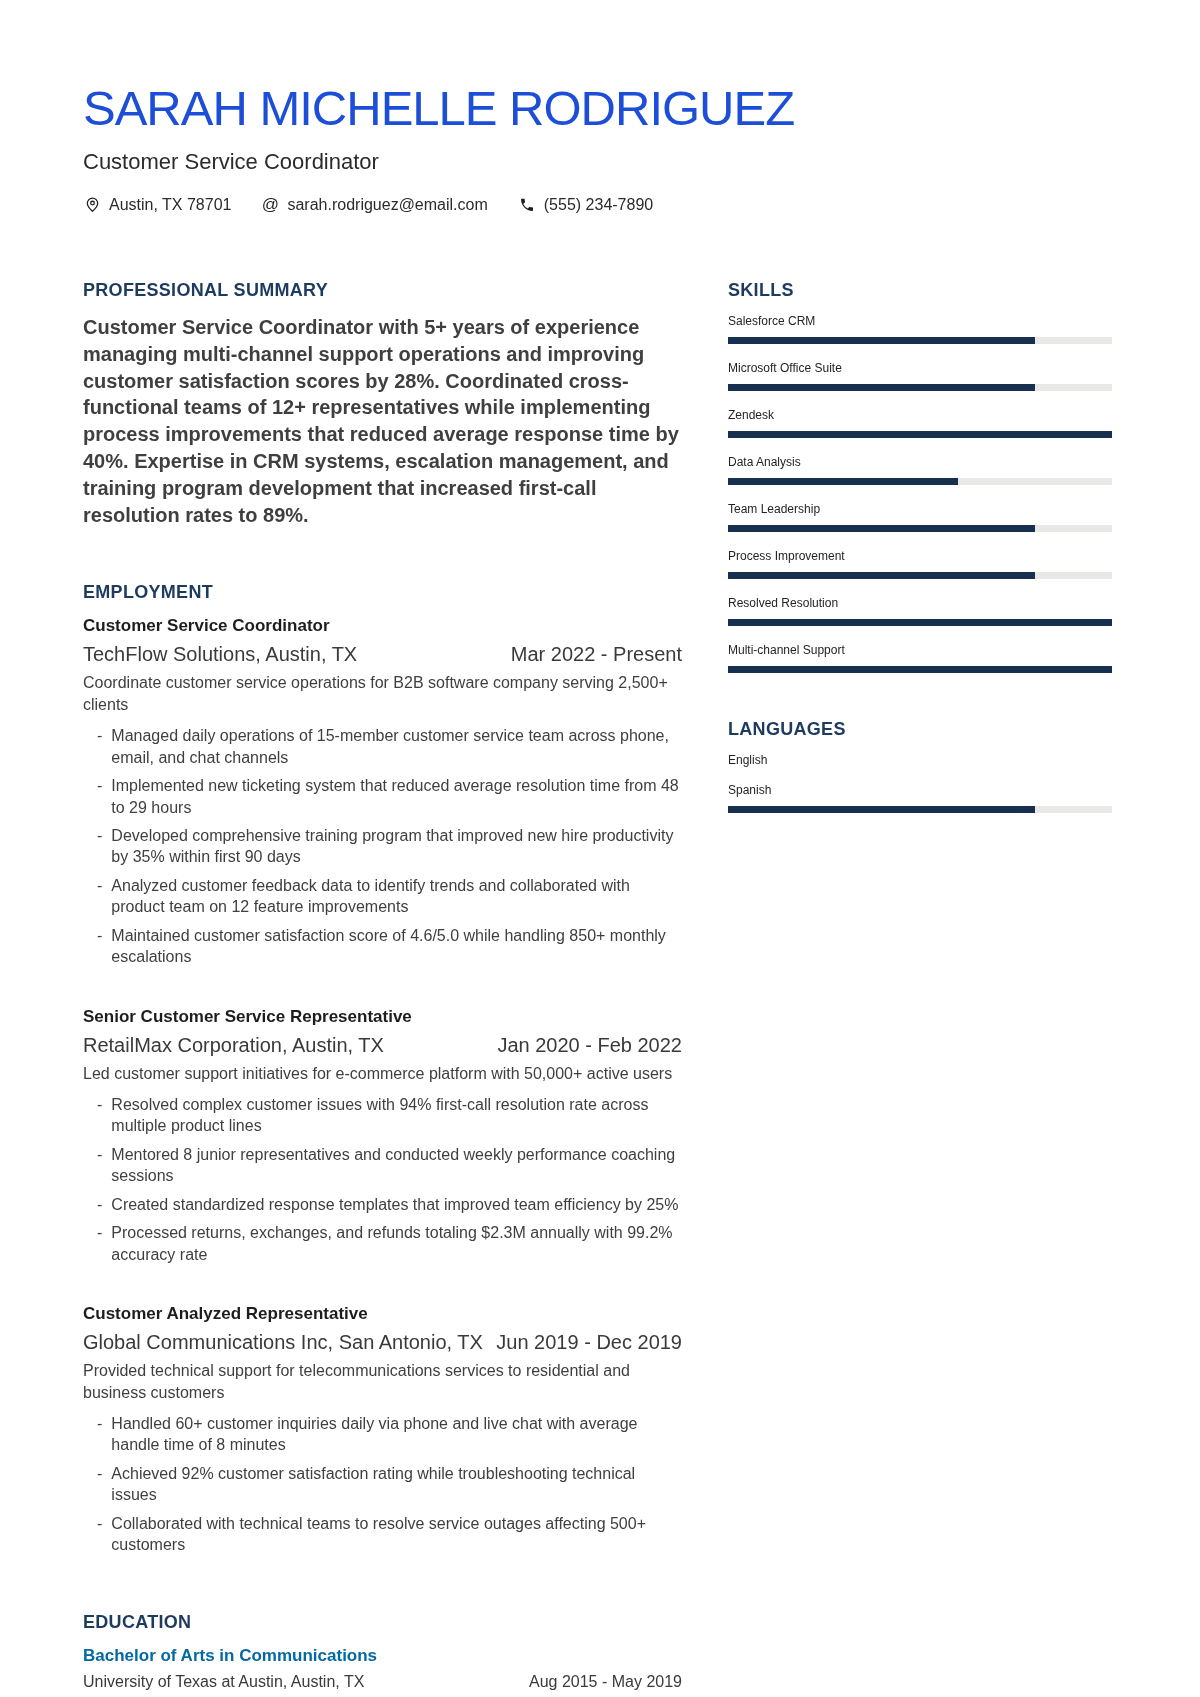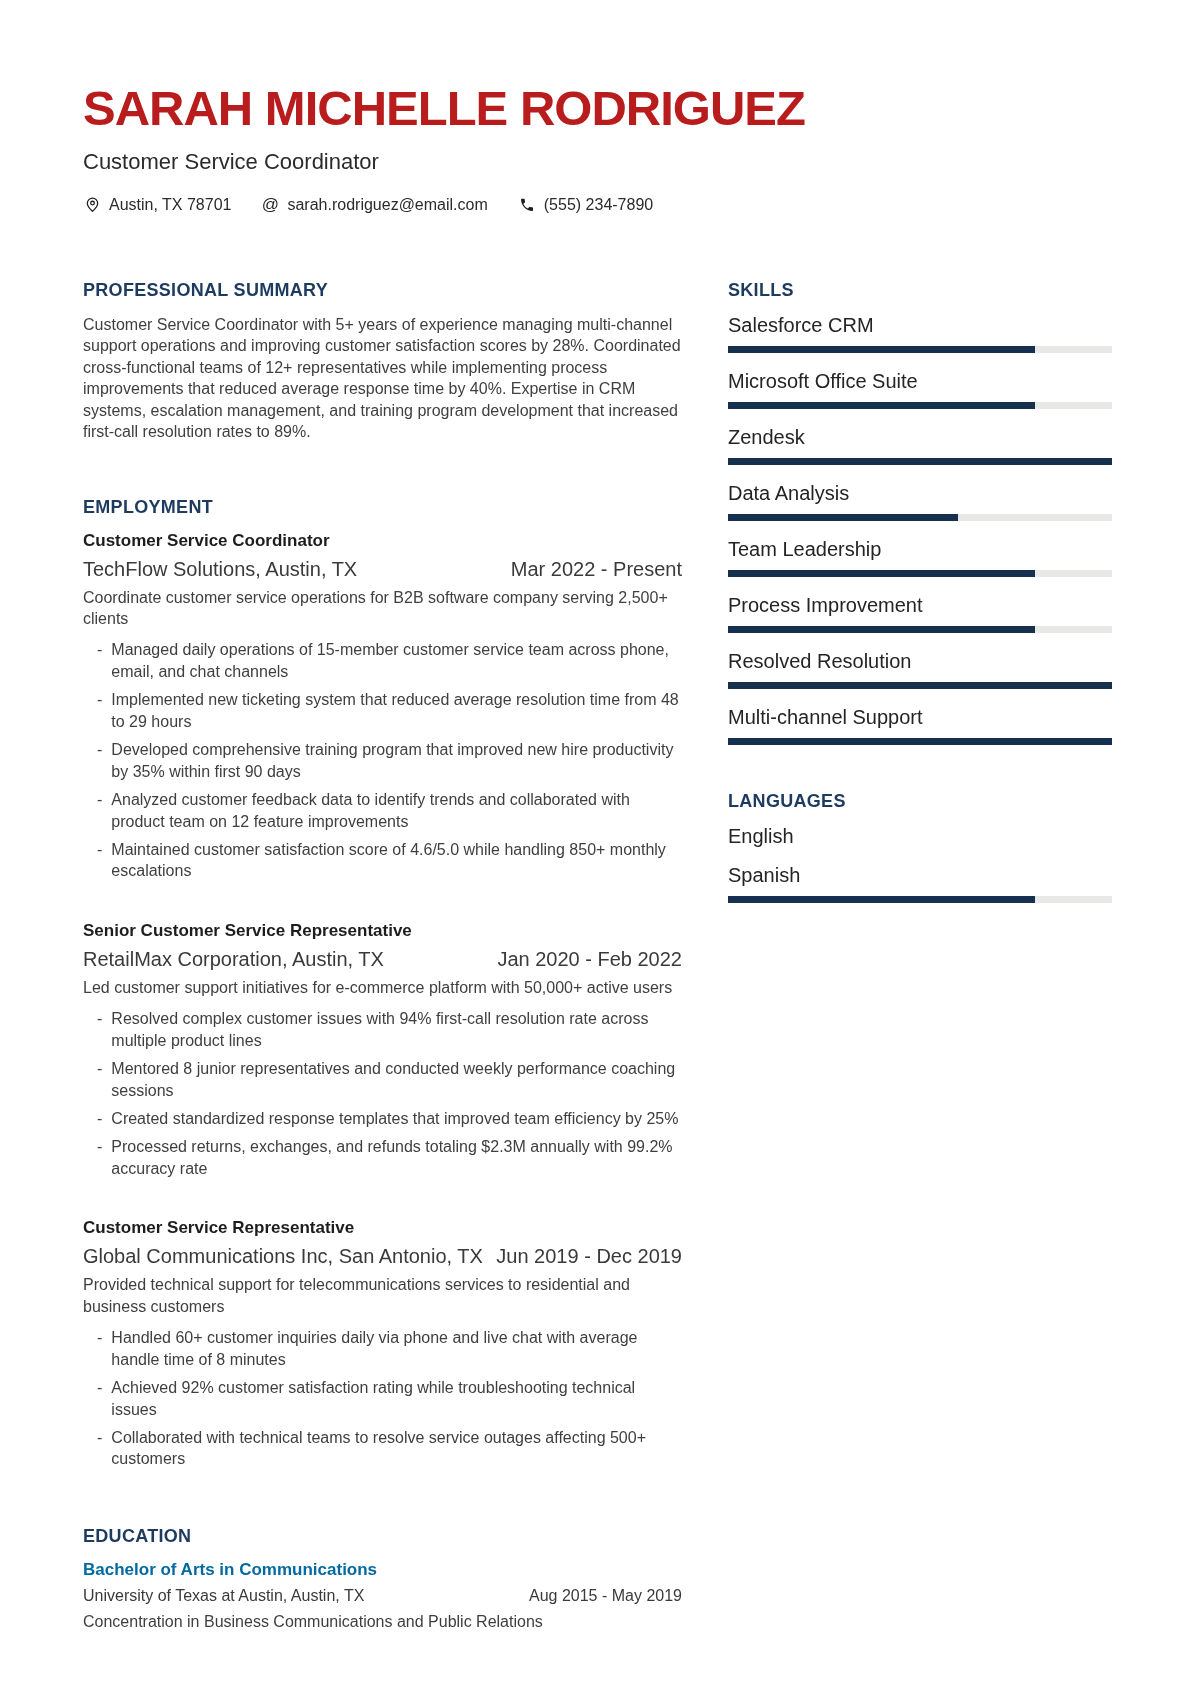--- a/index.html
+++ b/index.html
@@ -2,51 +2,51 @@
 <html><head>
 <meta charset="utf-8">
 <style>
   html,body{margin:0;padding:0;background:#ffffff;}
   .page{
     width:1200px;height:1697px;box-sizing:border-box;
     padding:84px 88px 0 83px;background:#ffffff;overflow:hidden;
     font-family:"Liberation Sans","DejaVu Sans",sans-serif;color:#3f3f3f;
   }
   
-  .name{font-size:49px;font-weight:700;letter-spacing:-1px;color:#b91c1c;line-height:1.02;margin:0;}
+  .name{font-size:49px;font-weight:400;letter-spacing:-1px;color:#1d4ed8;line-height:1.02;margin:0;}
   .subtitle{font-size:22px;color:#2b2b2b;margin-top:15px;}
   .contact-row{display:flex;align-items:center;gap:30px;margin-top:21px;font-size:16px;color:#2b2b2b;}
   .contact-item{display:flex;align-items:center;gap:8px;}
   .cicon{display:inline-flex;align-items:center;justify-content:center;width:18px;height:18px;}
   .at-glyph{font-size:17px;color:#1e1e1e;line-height:1;}
   
   .columns{display:flex;gap:46px;margin-top:66px;justify-content:flex-end;}
   .col-main{width:599px;flex:0 0 599px;}
   .col-side{width:384px;flex:0 0 384px;}
   .section-heading{font-size:18px;font-weight:700;color:#1d3a5f;letter-spacing:0.3px;margin:0 0 13px 0;}
   
-  .summary-text{font-size:16px;line-height:1.34;margin:0;}
+  .summary-text{font-size:20px;line-height:1.34;margin:0;font-weight:bold;}
   
   .section-employment{margin-top:54px;}
   .job{margin-bottom:39px;}
   .job:last-child{margin-bottom:0;}
   .job-title{font-size:17px;font-weight:700;color:#1d1d1d;margin-bottom:7px;}
   .job-meta{display:flex;justify-content:space-between;font-size:20px;color:#3a3a3a;margin-bottom:6px;}
   .job-desc{font-size:16px;line-height:1.34;margin-bottom:10px;}
   .bullets{margin-top:2px;}
   .bullet-item{display:flex;gap:9px;padding-left:14px;margin-bottom:7px;font-size:16px;line-height:1.34;}
   .bullet-marker{flex:0 0 auto;}
   
   .section-education{margin-top:56px;}
   .edu-degree{font-size:17px;font-weight:700;color:#0369a1;margin-bottom:7px;}
   .edu-meta{display:flex;justify-content:space-between;font-size:16px;color:#3a3a3a;margin-bottom:6px;}
   .edu-detail{font-size:16px;line-height:1.34;}
   
   .skill-item{margin-bottom:17px;}
-  .skill-label{font-size:20px;color:#242424;margin-bottom:9px;}
+  .skill-label{font-size:12px;color:#242424;margin-bottom:9px;}
   .bar-track{width:100%;height:7px;background:#e8e8e6;}
   .bar-fill{height:100%;background:#17304f;}
   .section-languages{margin-top:46px;}
   .lang-nobar{margin-bottom:16px;}
 </style>
 </head>
 <body>
 
 <div class="page">
 
@@ -141,21 +141,21 @@
                   <span class="bullet-marker">-</span>
                   <span class="bullet-text">Created standardized response templates that improved team efficiency by 25%</span>
                 </div>
                 <div class="bullet-item">
                   <span class="bullet-marker">-</span>
                   <span class="bullet-text">Processed returns, exchanges, and refunds totaling $2.3M annually with 99.2% accuracy rate</span>
                 </div>
               </div>
             </div>
             <div class="job">
-              <div class="job-title">Customer Service Representative</div>
+              <div class="job-title">Customer Analyzed Representative</div>
               <div class="job-meta">
                 <span>Global Communications Inc, San Antonio, TX</span>
                 <span>Jun 2019 - Dec 2019</span>
               </div>
               <div class="job-desc">Provided technical support for telecommunications services to residential and business customers</div>
               <div class="bullets">
                 <div class="bullet-item">
                   <span class="bullet-marker">-</span>
                   <span class="bullet-text">Handled 60+ customer inquiries daily via phone and live chat with average handle time of 8 minutes</span>
                 </div>

